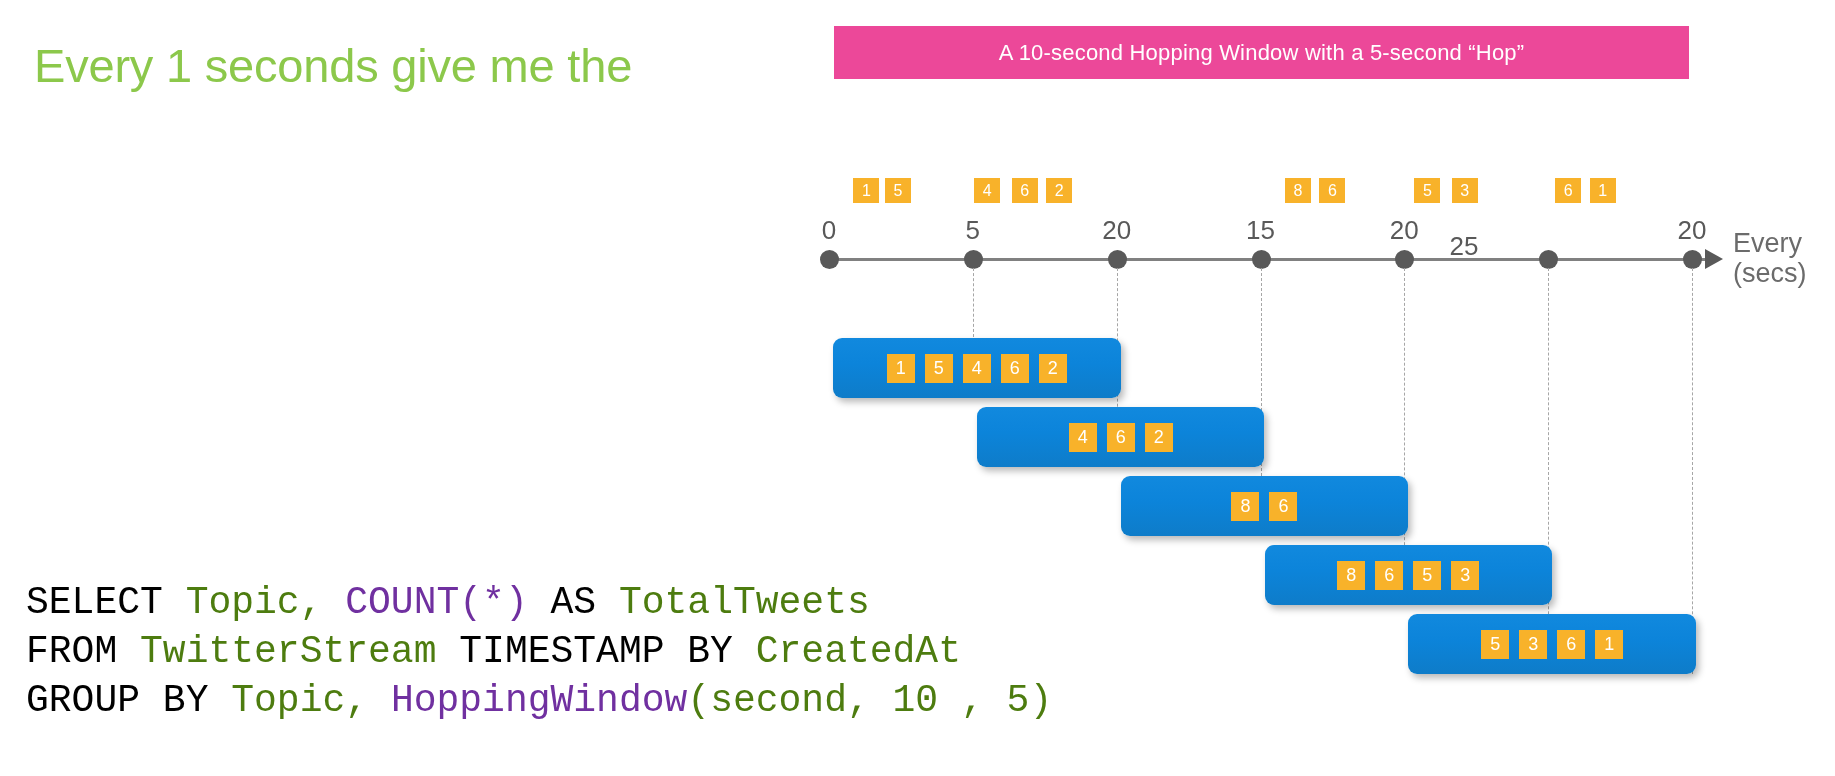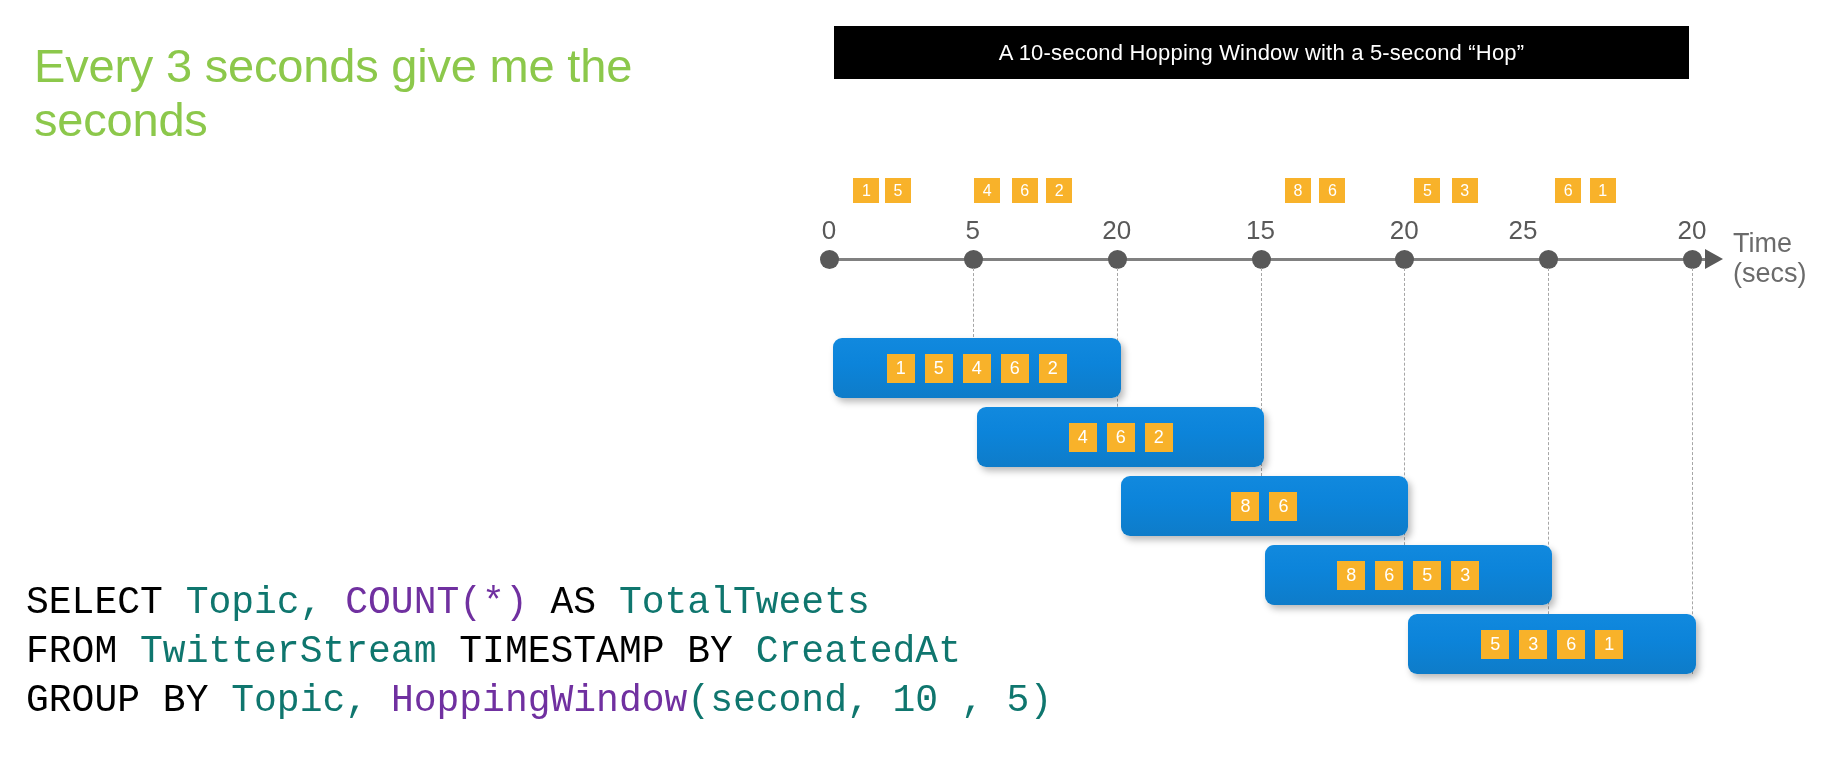--- a/index.html
+++ b/index.html
@@ -18,21 +18,21 @@
     font-size:47px;line-height:1.0;
     color:#8CC84B;
     font-family:"Liberation Sans",sans-serif;
     letter-spacing:-0.2px;
   }
   #headline div{margin-bottom:7px;}
 
   
   #banner{
     position:absolute;left:834px;top:26px;width:855px;height:53px;
-    background:#000000;
+    background:#ec4899;
     display:flex;align-items:center;justify-content:center;
   }
   #banner-text{
     color:#ffffff;font-size:22px;font-weight:400;
     font-family:"Liberation Sans",sans-serif;
     letter-spacing:0.2px;
   }
 
   
   #timeline{position:absolute;left:0;top:0;width:1835px;height:776px;}
@@ -93,30 +93,29 @@
   
   #sql{
     position:absolute;left:26px;top:578px;
     font-family:"Liberation Mono",monospace;
     font-size:38px;line-height:1.29;
     color:#4a4a4a;
     white-space:pre;
   }
   .kw{color:#000000;}
   .fn{color:#7030A0;text-align:center;}
-  .pl{color:#0f766e;}
+  .pl{color:#4d7c0f;}
 </style>
 </head>
 <body>
 
 <div id="slide">
 
   <div id="headline">
-    <div>Every 3 seconds give me the</div>
-    <div>seconds</div>
+    <div>Every 1 seconds give me the</div>
   </div>
 
   <div id="banner">
     <span id="banner-text">A 10-second Hopping Window with a 5-second “Hop”</span>
   </div>
 
   <div id="timeline">
     <div class="axis-line"></div>
     <div class="axis-arrow"></div>
     <div id="ticks">
@@ -124,21 +123,21 @@
         <div class="tick-label" style="left: 799px;">0</div>
         <div class="tick-dot" style="left: 963.833px;"></div>
         <div class="tick-label" style="left: 942.833px;">5</div>
         <div class="tick-dot" style="left: 1107.67px;"></div>
         <div class="tick-label" style="left: 1086.67px;">20</div>
         <div class="tick-dot" style="left: 1251.5px;"></div>
         <div class="tick-label" style="left: 1230.5px;">15</div>
         <div class="tick-dot" style="left: 1395.33px;"></div>
         <div class="tick-label" style="left: 1374.33px;">20</div>
         <div class="tick-dot" style="left: 1539.17px;"></div>
-        <div class="tick-label" style="left: 1493px;">25</div>
+        <div class="tick-label" style="left: 1434px; margin-top: 16px;">25</div>
         <div class="tick-dot" style="left: 1683px;"></div>
         <div class="tick-label" style="left: 1662px;">20</div>
       </div>
     <div id="guides">
         <div class="guide" style="left: 972.833px; top: 268px; height: 130px;"></div>
         <div class="guide" style="left: 1116.67px; top: 268px; height: 199px;"></div>
         <div class="guide" style="left: 1260.5px; top: 268px; height: 268px;"></div>
         <div class="guide" style="left: 1404.33px; top: 268px; height: 337px;"></div>
         <div class="guide" style="left: 1548.17px; top: 268px; height: 406px;"></div>
         <div class="guide" style="left: 1692px; top: 268px; height: 406px;"></div>
@@ -180,20 +179,20 @@
           <div class="chip">3</div>
         </div>
         <div class="window-bar" style="left: 1408.33px; width: 287.667px; top: 614px;">
           <div class="chip">5</div>
           <div class="chip">3</div>
           <div class="chip">6</div>
           <div class="chip">1</div>
         </div>
       </div>
     <div id="time-label">
-      <div>Time</div>
+      <div>Every</div>
       <div>(secs)</div>
     </div>
   </div>
 
   <div id="sql"><div><span class="kw">SELECT</span><span class="pl"> Topic, </span><span class="fn">COUNT(*)</span><span class="pl"> </span><span class="kw">AS</span><span class="pl"> TotalTweets</span></div><div><span class="kw">FROM</span><span class="pl"> TwitterStream </span><span class="kw">TIMESTAMP BY</span><span class="pl"> CreatedAt</span></div><div><span class="kw">GROUP BY</span><span class="pl"> Topic, </span><span class="fn">HoppingWindow</span><span class="pl">(second, 10 , 5)</span></div></div>
 
 </div>
 
 </body></html>

